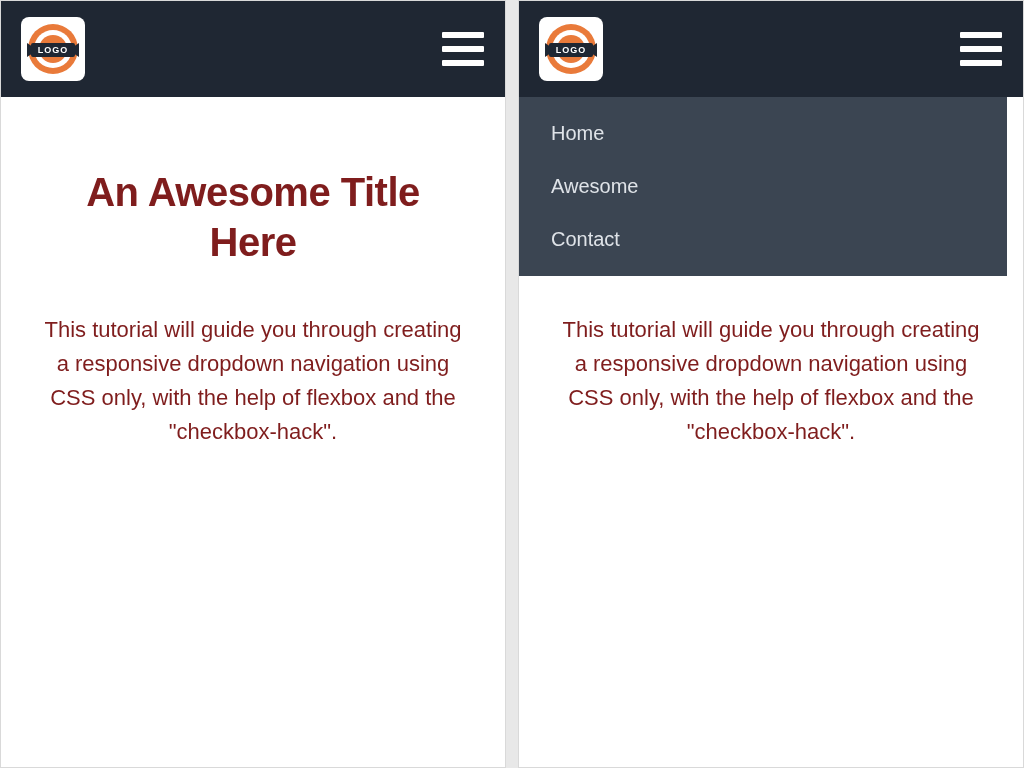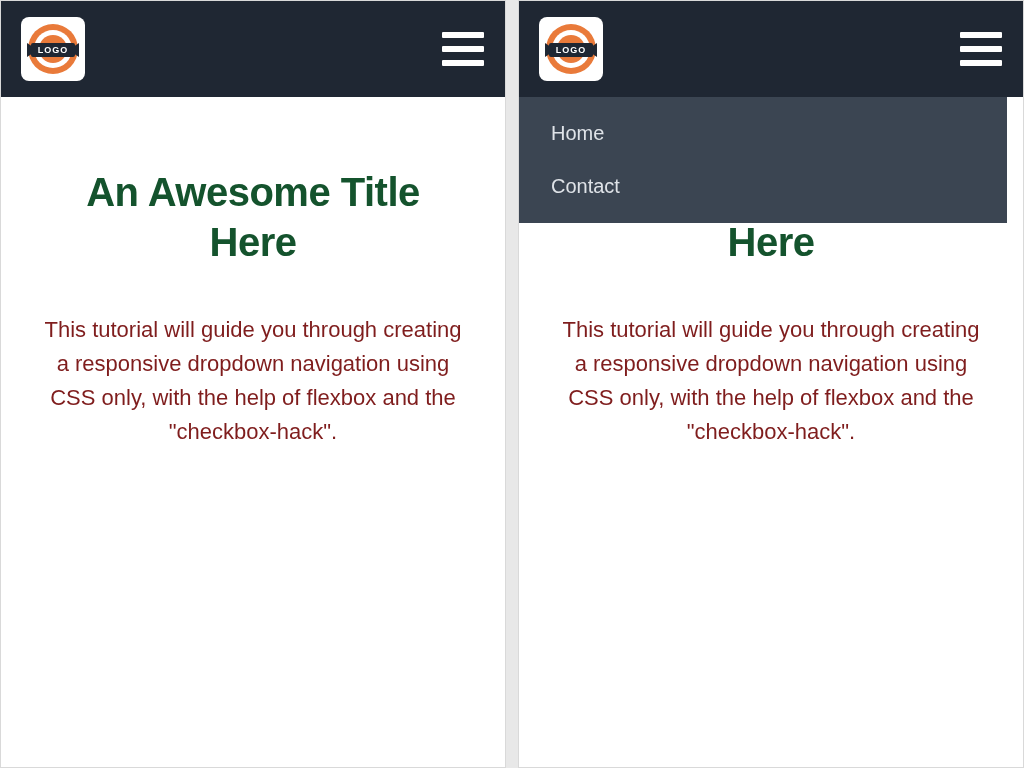--- a/index.html
+++ b/index.html
@@ -85,21 +85,21 @@
 
   
   .content {
     padding: 70px 38px 0 38px;
     text-align: center;
   }
   .title {
     font-size: 40px;
     line-height: 1.25;
     font-weight: 800;
-    color: #14532d;
+    color: #7f1d1d;
     letter-spacing: -0.5px;
   }
   .lead {
     margin-top: 46px;
     font-size: 22px;
     line-height: 1.55;
     color: #7f1d1d;
     font-weight: 400;
   }
 </style>
@@ -157,18 +157,21 @@
     <div class="content">
       <h1 class="title">An Awesome Title Here</h1>
       <p class="lead">This tutorial will guide you through creating a responsive dropdown navigation using CSS only, with the help of flexbox and the "checkbox-hack".</p>
     </div>
 
     <nav class="dropdown">
       <div class="nav-item">
         <span>Home</span>
       </div>
       <div class="nav-item">
+        <span>Awesome</span>
+      </div>
+      <div class="nav-item">
         <span>Contact</span>
       </div>
     </nav>
   </div>
 
 </div>
 
 </body></html>

